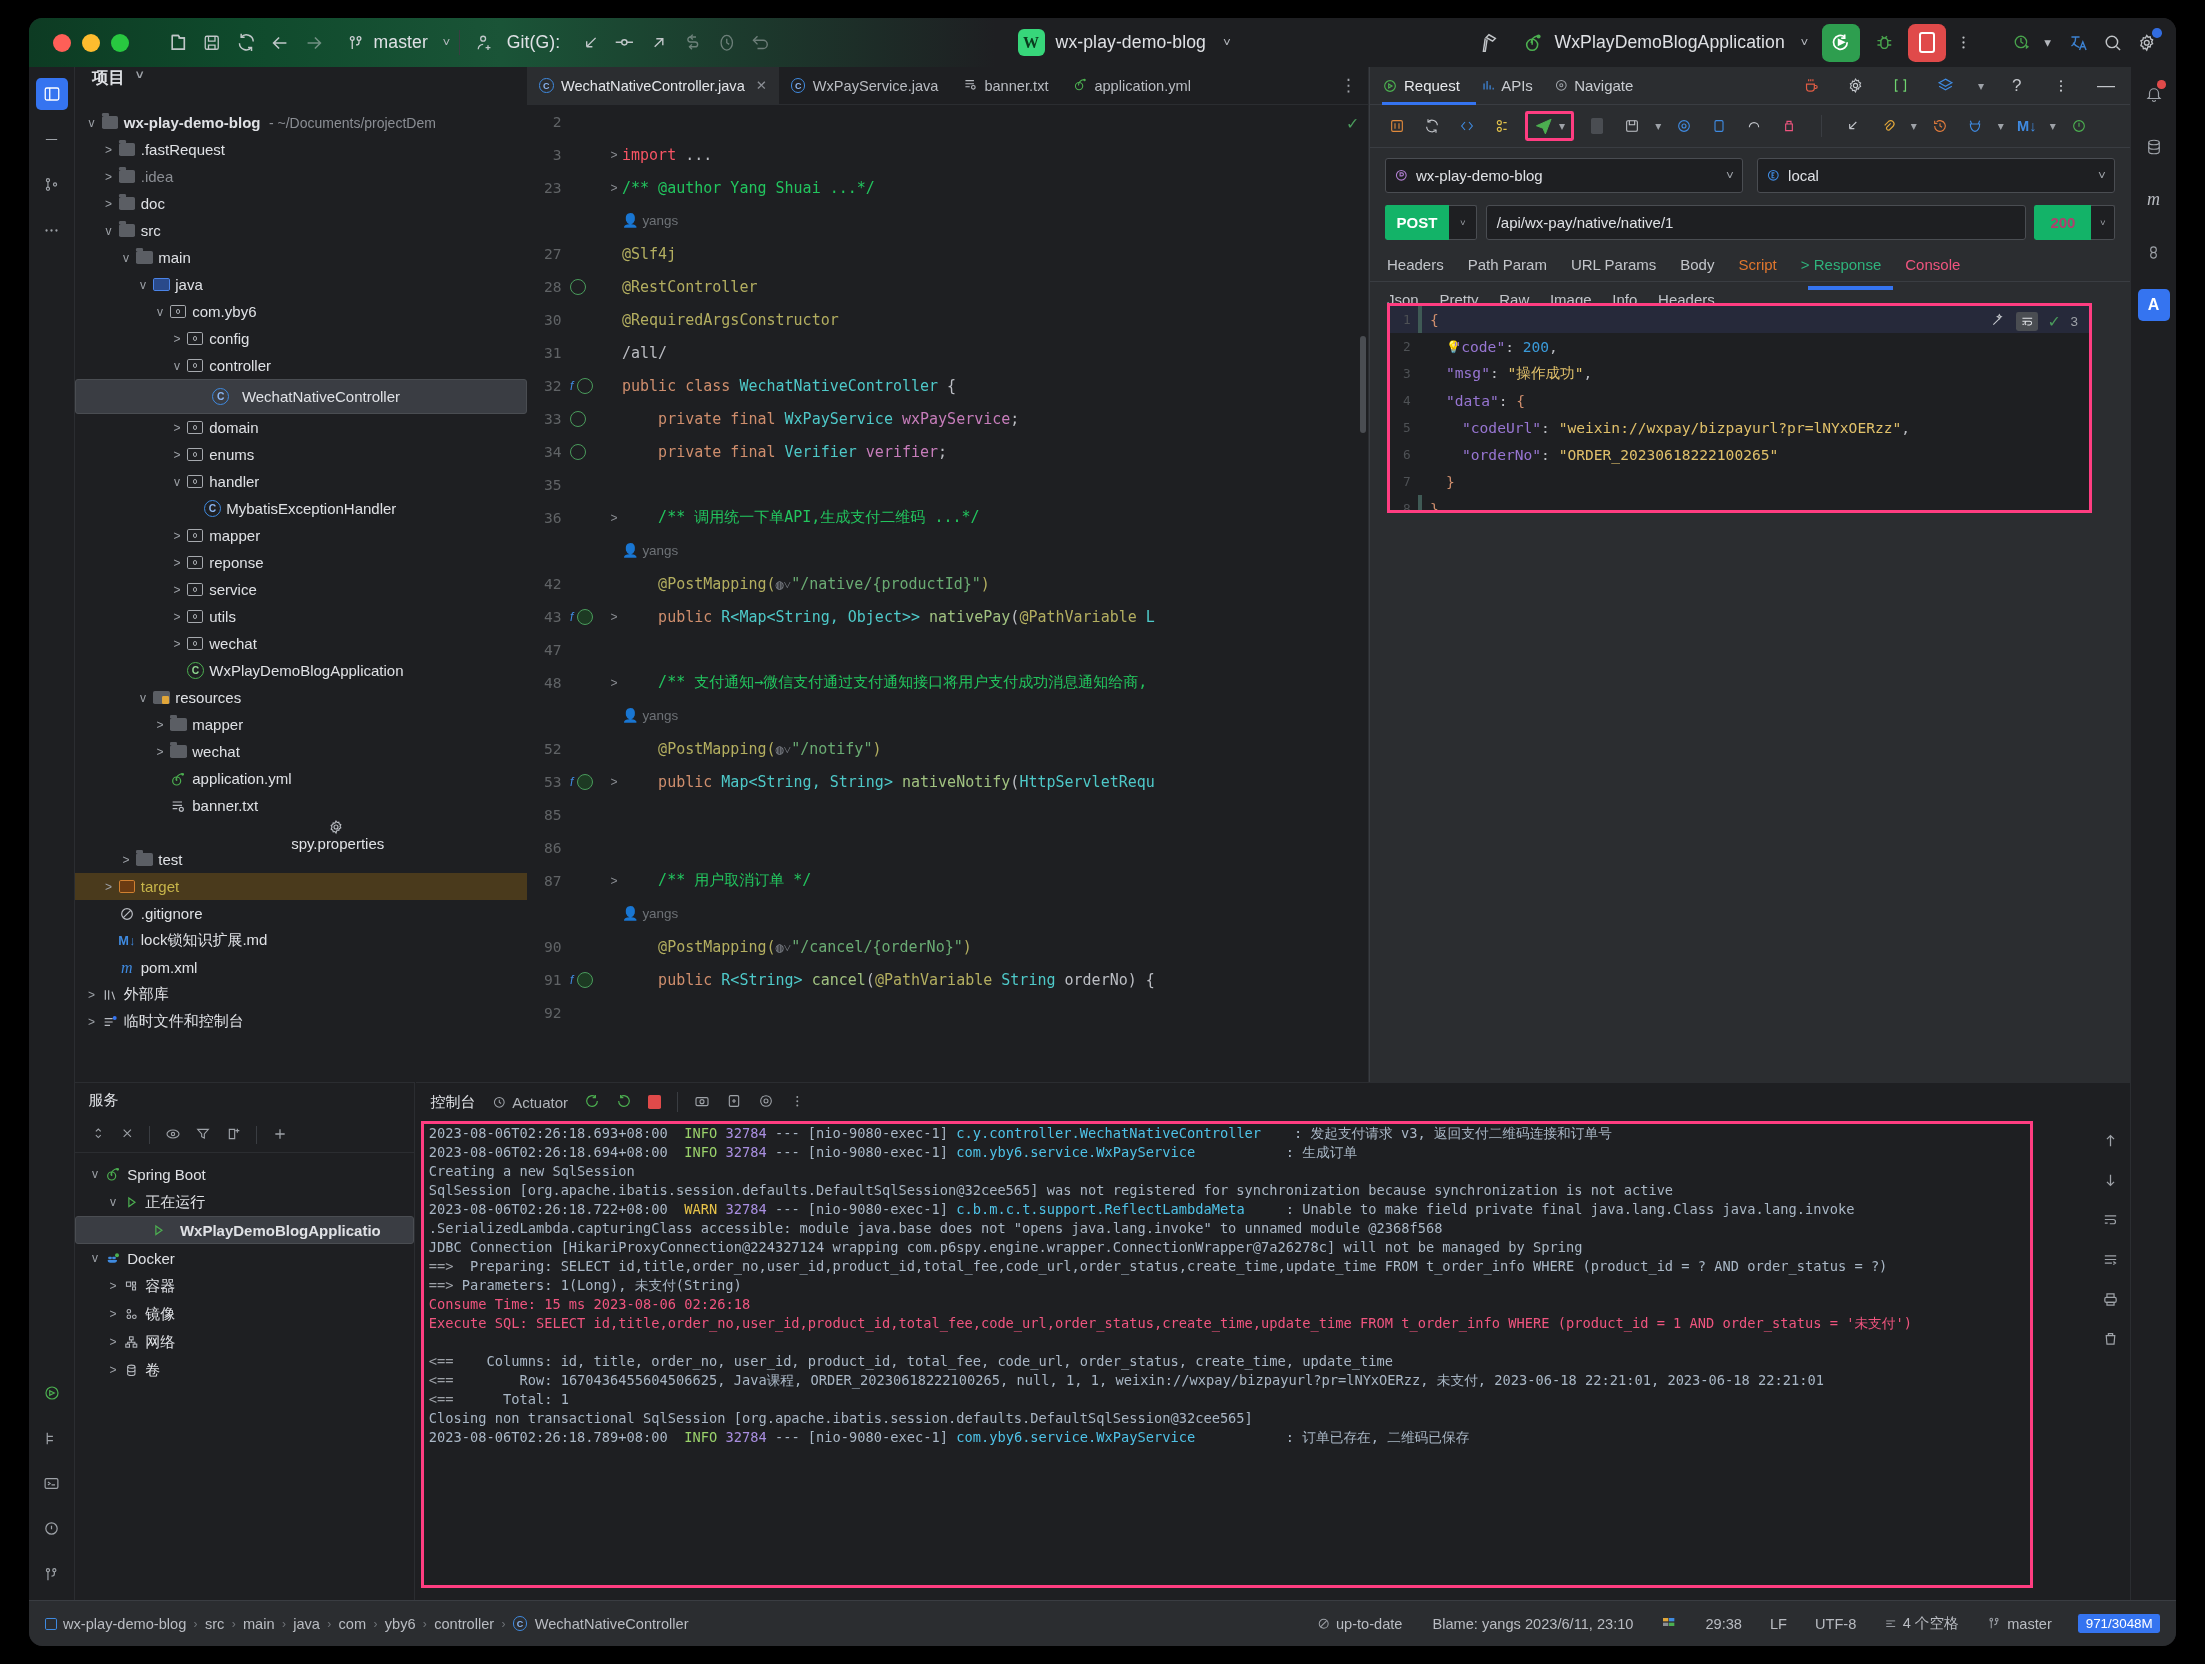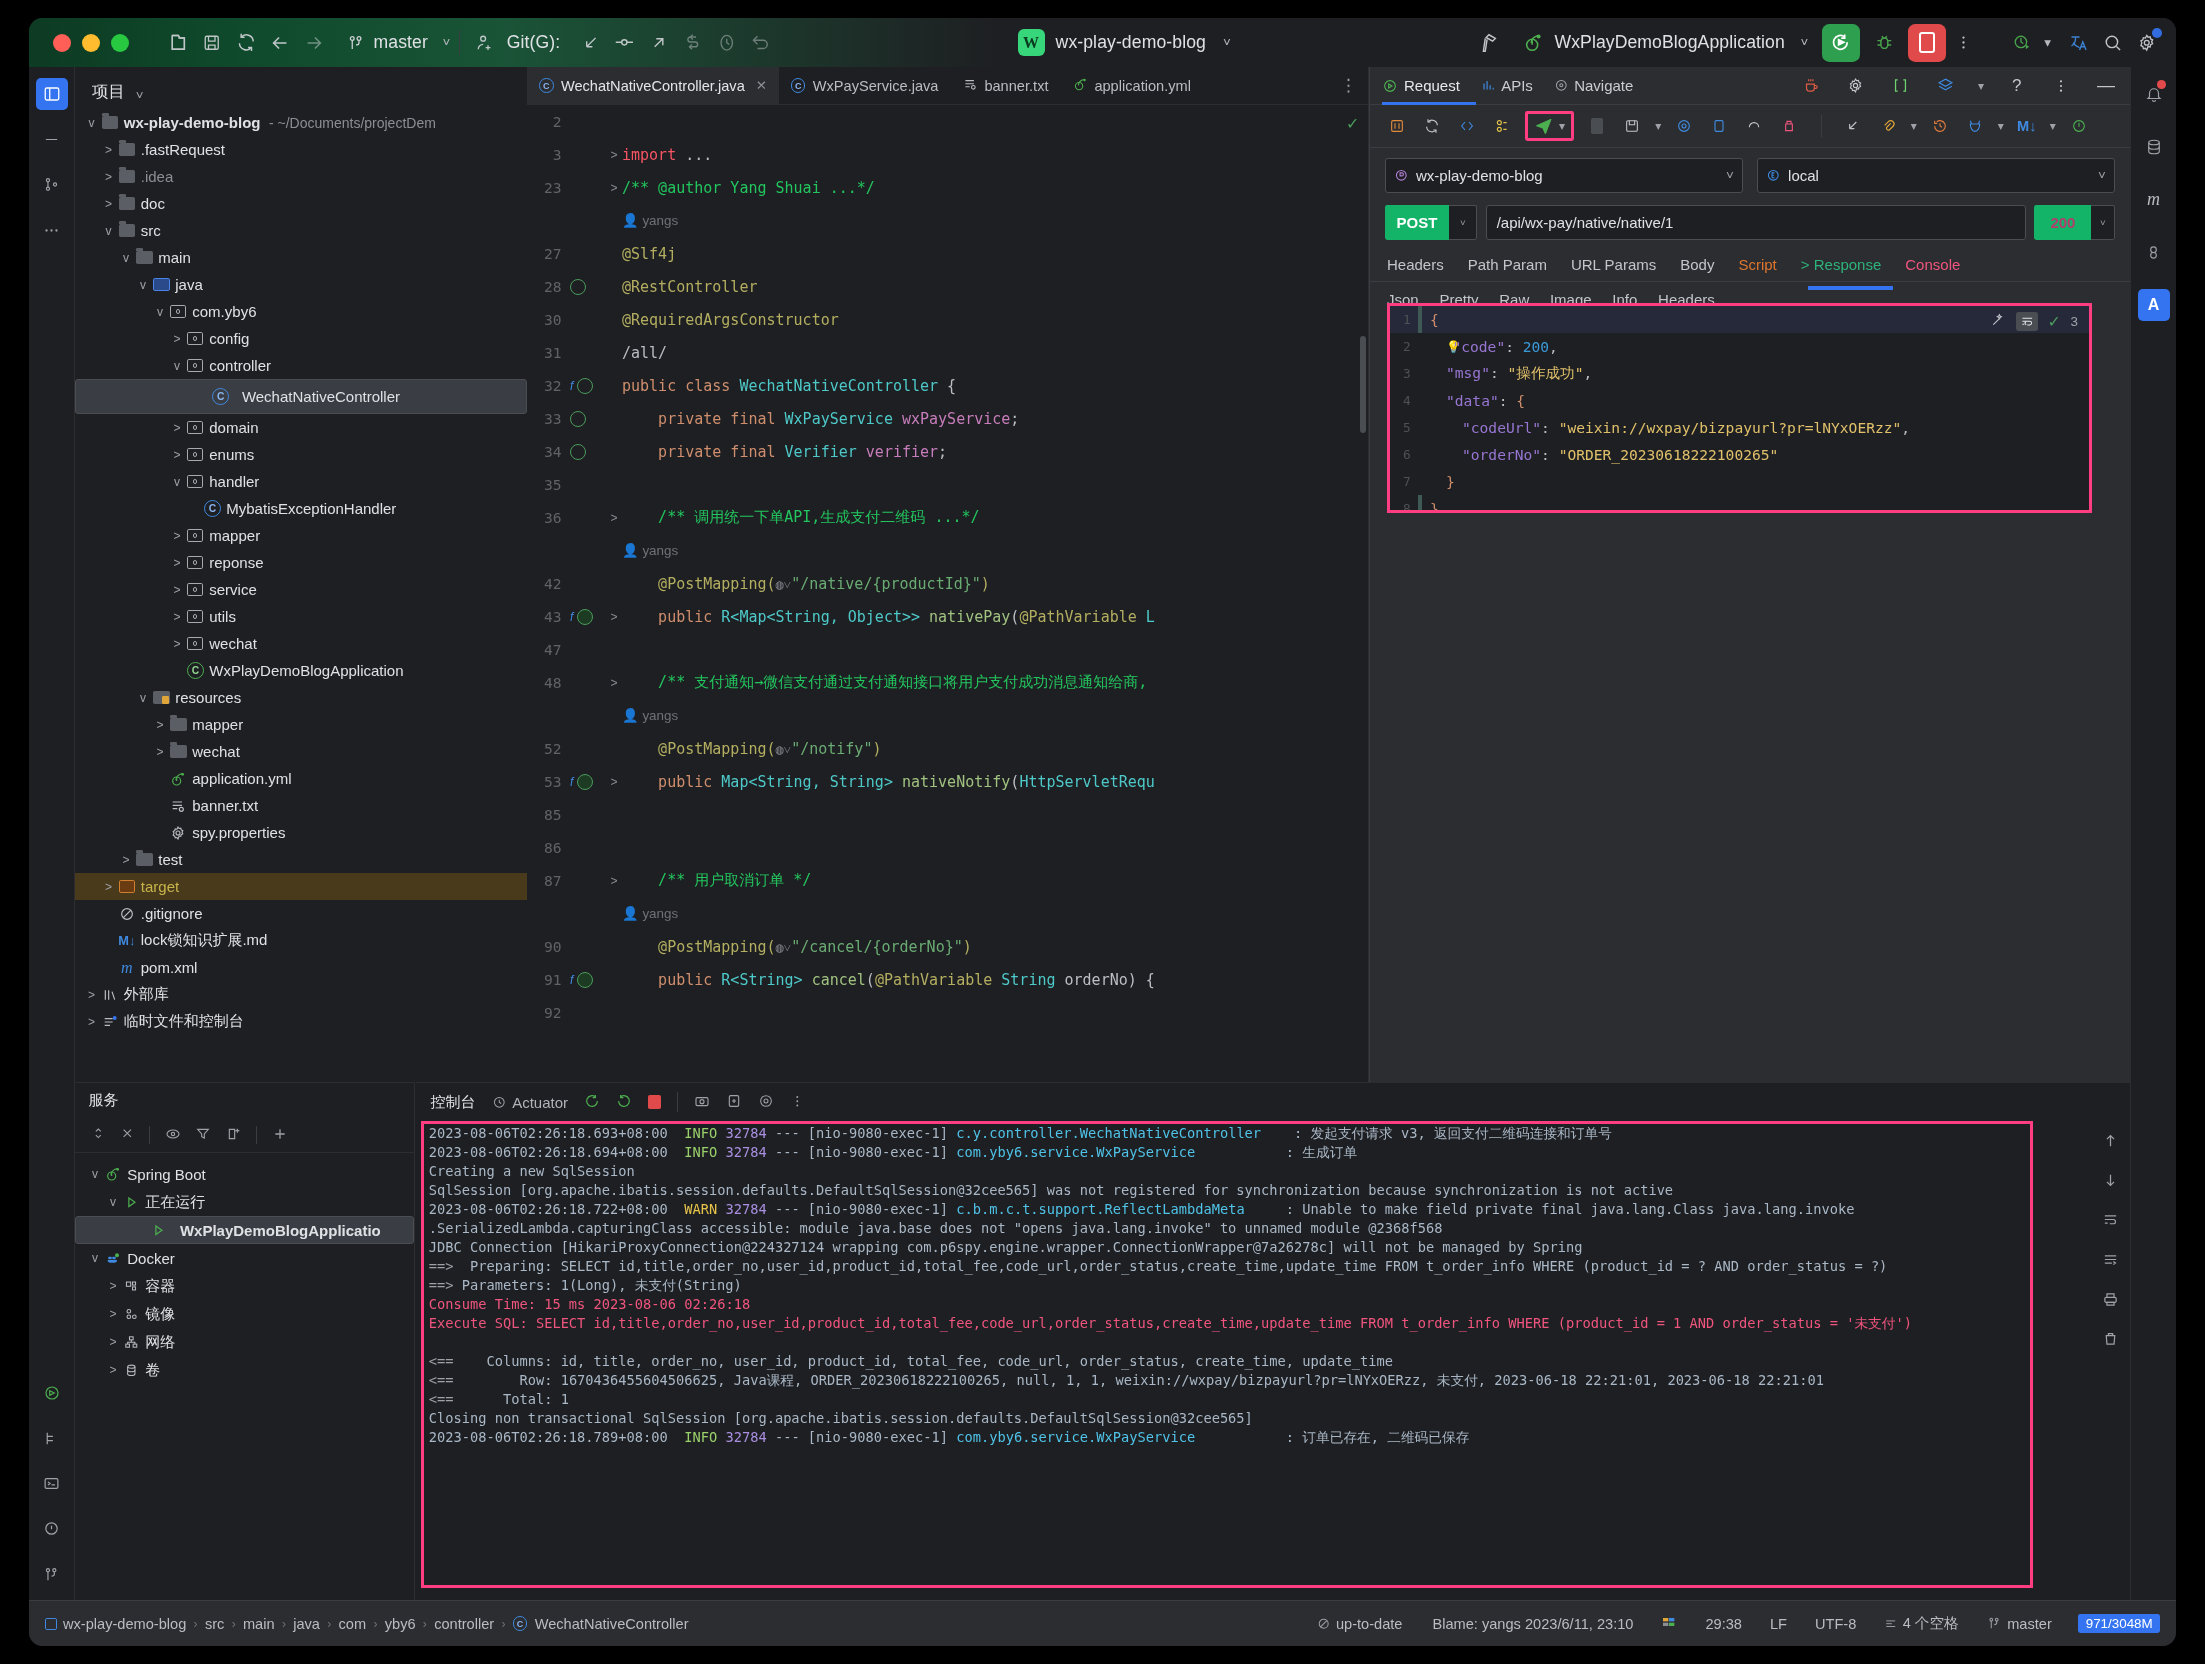--- a/index.html
+++ b/index.html
@@ -54,21 +54,21 @@
   }
   .rail-ico { width:32px;height:32px; display:flex;align-items:center;justify-content:center;
               color:#9ea2a8; border-radius:4.9px; }
   .rail-ico.active { background:#3574f0; color:#fff; }
 
   
   #project {
     position:absolute; left:46px; top:49px; width:453px; height:1015px;
     background:#1e1f22; border-right:0.6px solid #2b2d31;
   }
-  #project .hdr { height:36px; display:flex; align-items:flex-end; padding-left:17px; gap:11px; }
+  #project .hdr { height:36px; display:flex; align-items:flex-start; padding-left:17px; gap:11px;font-weight:bold; }
   #project .hdr .t { font-size:16.4px; color:#dfe1e5; }
   .tree { padding-top:6px; font-size:16px; color:#dfe1e5; }
   .row { height:27px; display:flex; align-items:center; white-space:nowrap; padding-right:3.6px; }
   .row.sel { background:#3a3d43; }
   .row.target { background:#4a3a1c; }
   .arrow { width:16px; text-align:center; color:#9ea2a8; font-size:12px; flex:none; }
   .ico { width:20.7px; display:flex; align-items:center; justify-content:center; flex:none; margin-right:3.6px;}
   .lbl { font-size:15px; }
   .lbl.bold { font-weight:bold; }
   .lbl.dim { color:#8b8e94; }
@@ -677,21 +677,21 @@
         <div class="row" style="padding-left: 77px;">
           <span class="arrow"></span>
           <span class="ico">
             <svg width="16" height="16" viewBox="0 0 24 24" fill="none" stroke="#b9bcc2" stroke-width="1.8">
               <path d="M4 6h14M4 11h14M4 16h7"></path>
               <circle cx="17" cy="17" r="3"></circle>
             </svg>
           </span>
           <span class="lbl">banner.txt</span>
         </div>
-        <div class="row" style="padding-left: 77px;">
+        <div class="row" style="padding-left: 77px; flex-direction: column;">
           <span class="arrow"></span>
           <span class="ico">
             <svg width="16" height="16" viewBox="0 0 24 24" fill="none" stroke="#b9bcc2" stroke-width="1.7">
               <circle cx="12" cy="12" r="3"></circle>
               <path d="M12 3l1.6 2.2 2.6-.5.6 2.6 2.4 1.2-1.2 2.4 1.2 2.4-2.4 1.2-.6 2.6-2.6-.5L12 21l-1.6-2.2-2.6.5-.6-2.6-2.4-1.2L6 12 4.8 9.6l2.4-1.2.6-2.6 2.6.5z"></path>
             </svg>
           </span>
           <span class="lbl">spy.properties</span>
         </div>
         <div class="row" style="padding-left: 43px;">

